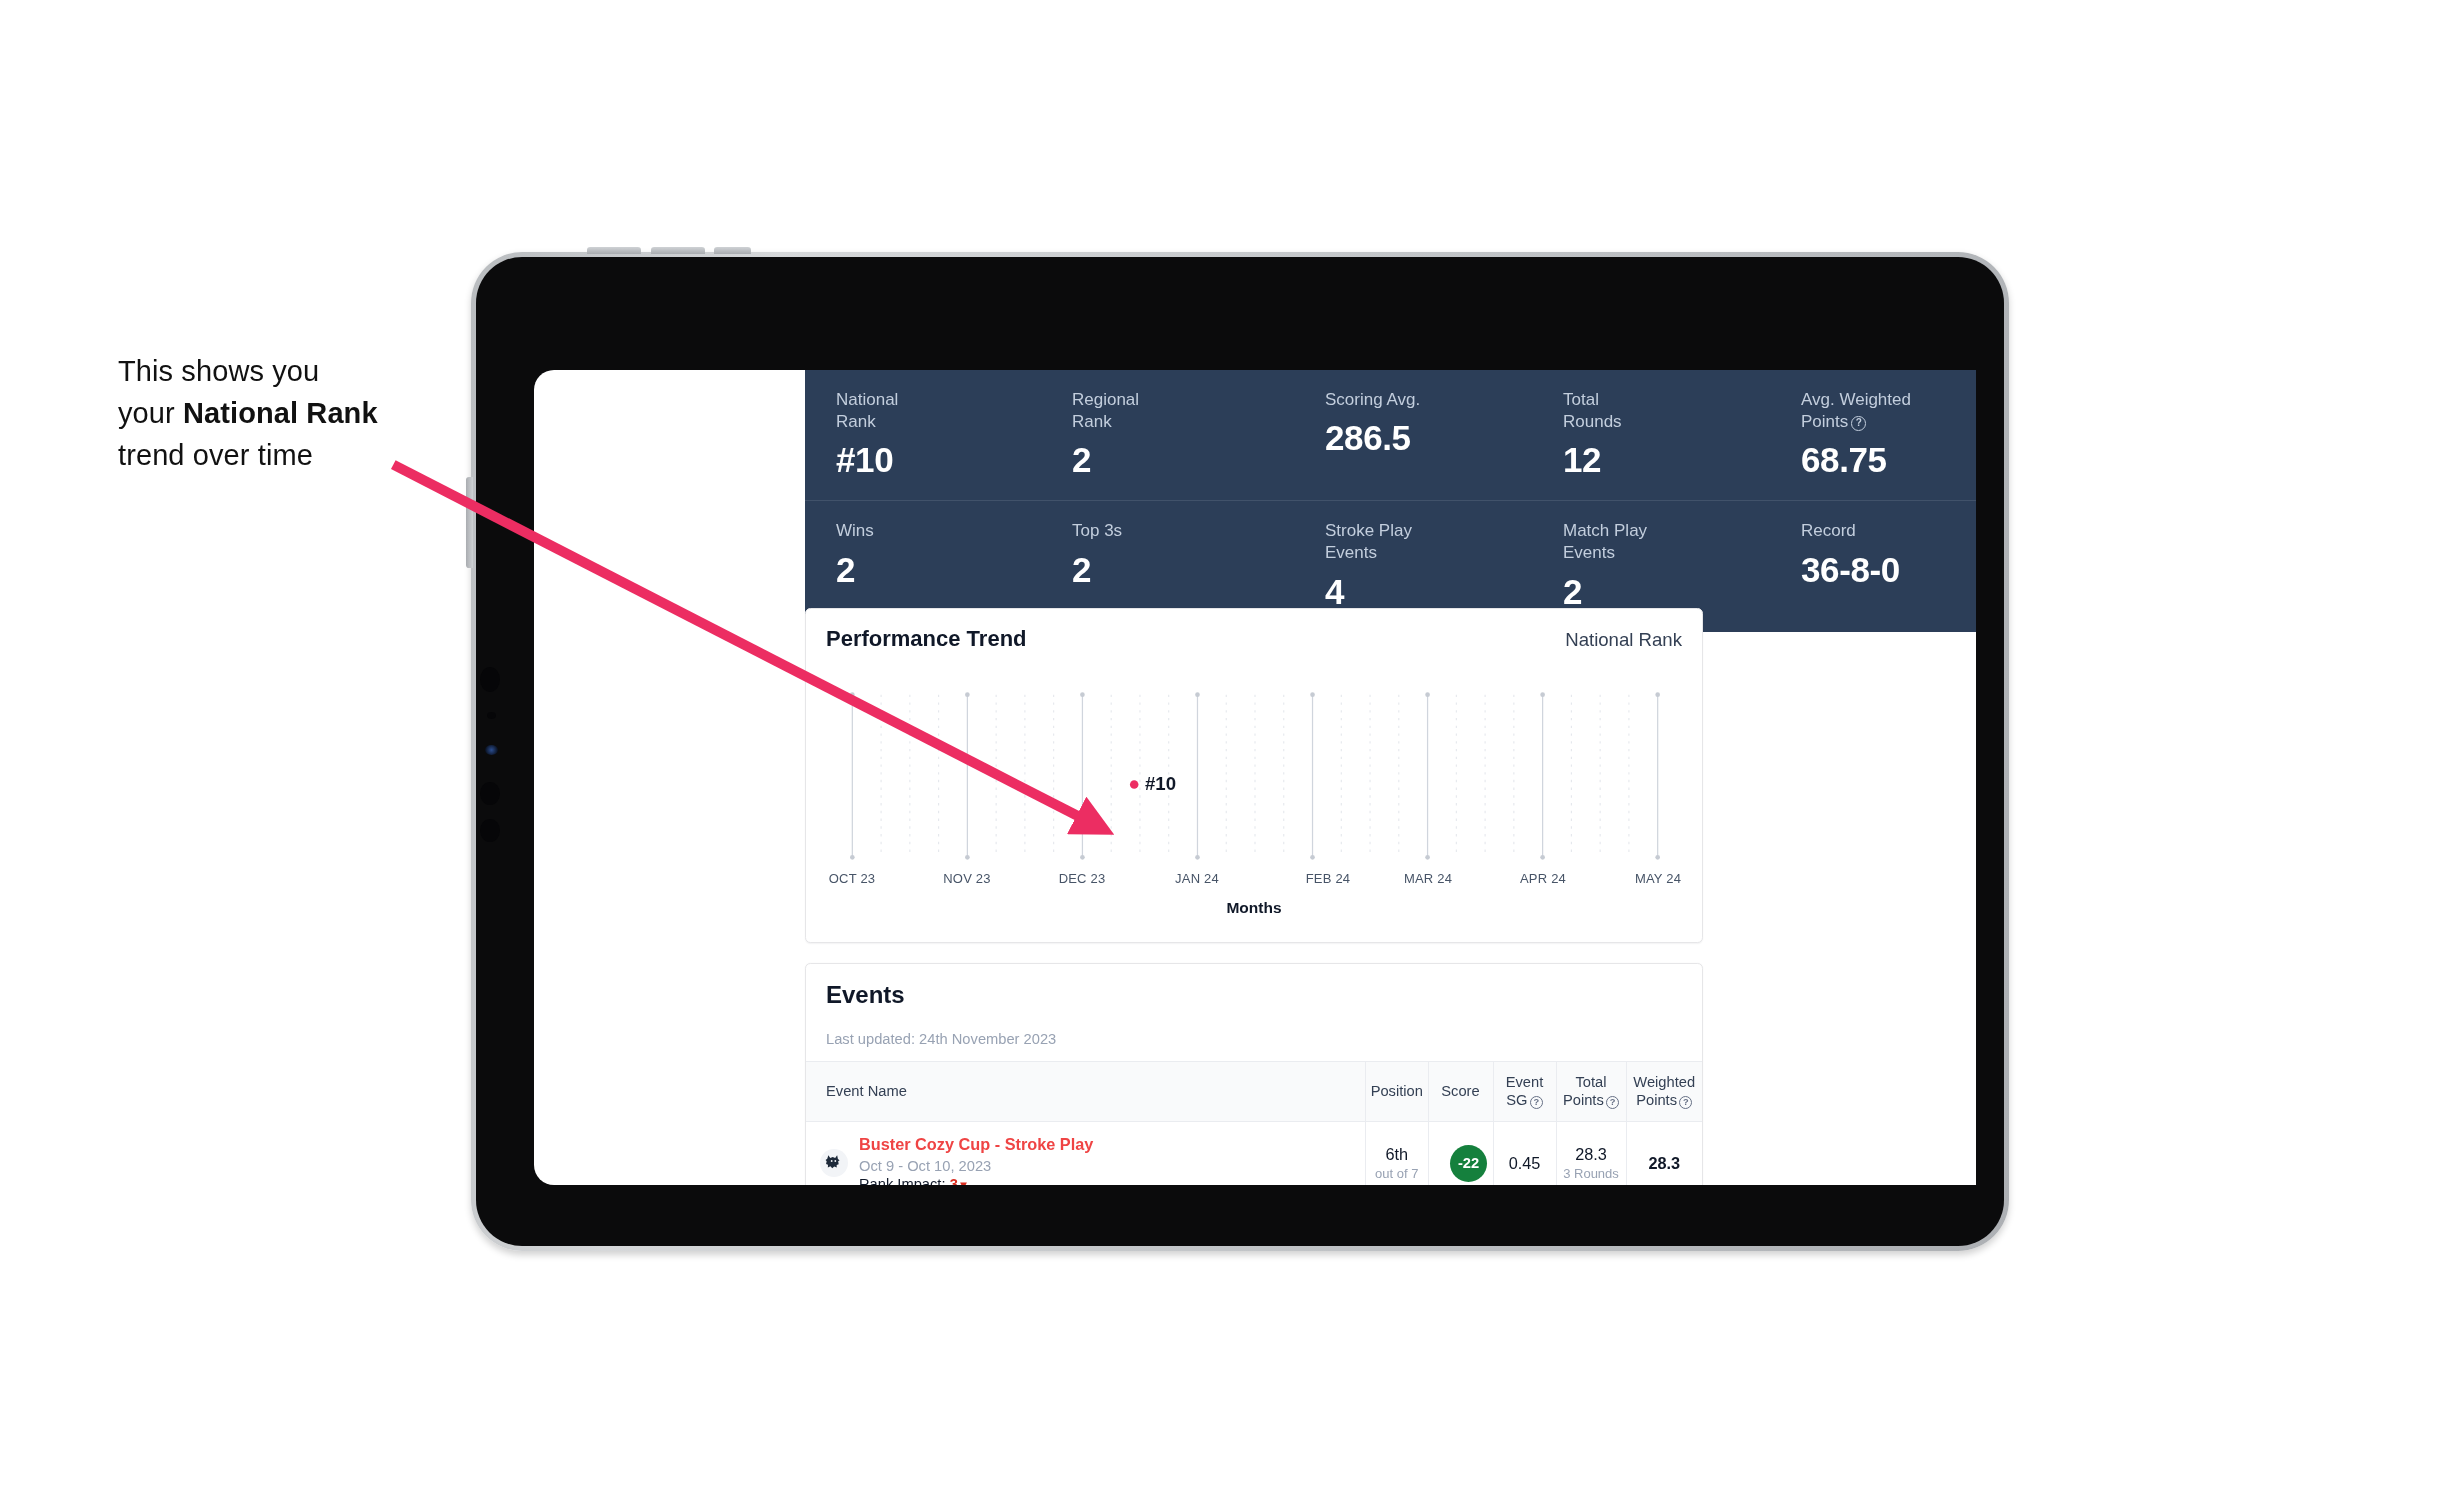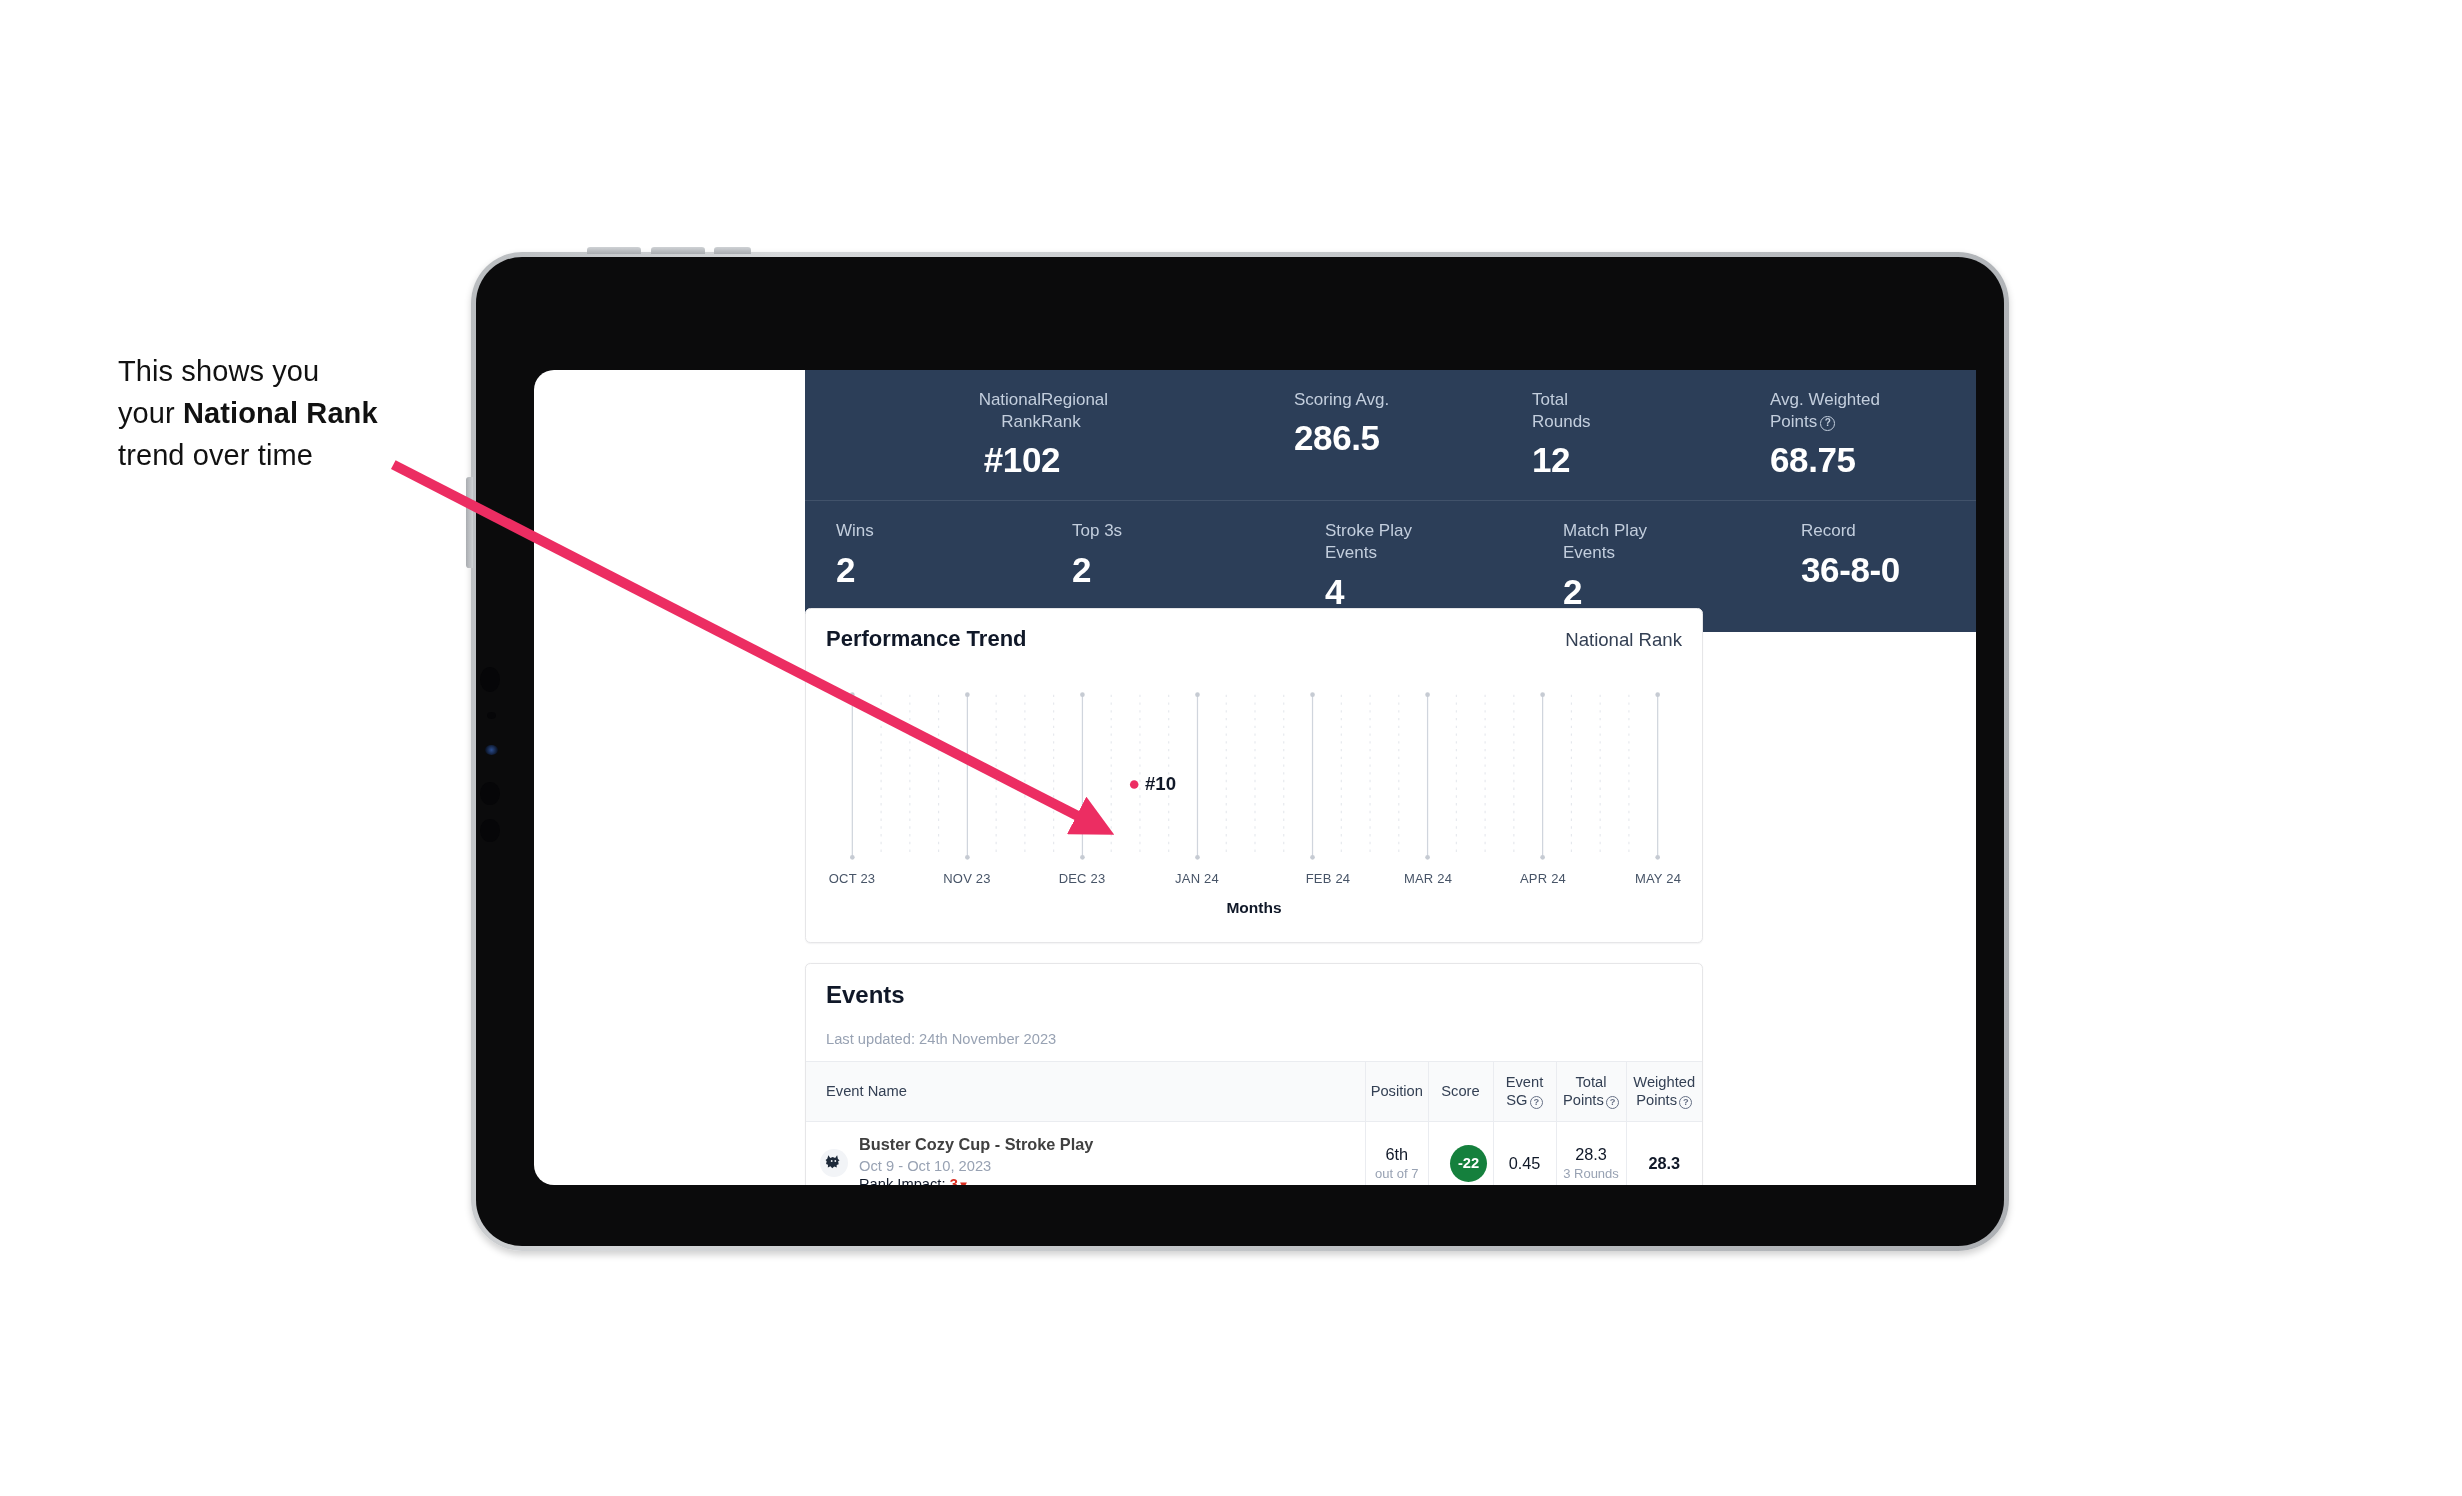--- a/index.html
+++ b/index.html
@@ -122,21 +122,21 @@
     padding: 12.4px 4.6px; text-align: center; vertical-align: middle;
     border-right: 0.8px solid #eaecf0; border-top: 0.8px solid #eaecf0;
   }
   tbody td:last-child { border-right: none; }
   td.name-col { text-align: left; padding-left: 14px; }
   .ev-wrap { display: flex; align-items: center; gap: 11px; }
   .ev-logo {
     width: 28px; height: 28px; border-radius: 50%; background: #f2f4f7;
     display: flex; align-items: center; justify-content: center; flex: 0 0 28px;
   }
-  .ev-name { font-size: 16.3px; font-weight: 700; color: #404040; line-height: 1.3; }
+  .ev-name { font-size: 16.3px; font-weight: 700; color: #ef4444; line-height: 1.3; }
   .ev-date { font-size: 14.7px; color: #98a2b3; margin-top: 2.3px; }
   .ev-rank { font-size: 14.7px; color: #101828; margin-top: 2.3px; }
   .ev-rank .val { color: #d92d20; font-weight: 700; }
   .ev-rank .caret { color: #d92d20; font-size: 11.6px; }
   .pos-main { font-size: 16.3px; color: #101828; }
   .pos-sub { font-size: 13px; color: #98a2b3; margin-top: 2.3px; }
   .score-badge {
     display: inline-flex; align-items: center; justify-content: center;
     width: 37px; height: 37px; border-radius: 50%; background: #15803d;
     color: #fff; font-size: 14.7px; font-weight: 700; margin-left: 16px;
@@ -168,21 +168,21 @@
       <div class="sensor" style="left:9.3px;top:488px;width:13px;height:10px;background:radial-gradient(circle,#2b4d90 0%,#0a1222 75%);"></div>
       <div class="sensor" style="left:4.6px;top:525px;width:20px;height:23px;background:#060608;"></div>
       <div class="sensor" style="left:4.6px;top:562px;width:20px;height:23px;background:#060608;"></div>
     </div>
   </div>
 
   <div id="app-screen">
 
     <div id="stats-panel">
       <div class="stats-row" id="stats-row-1">
-          <div class="stat-cell" style="width: 236px;  text-align: right;">
+          <div class="stat-cell" style="width: 236px; margin-left: 31px;">
             <div class="stat-label">National
 Rank</div>
             <div class="stat-value">#10</div>
           </div>
           <div class="stat-cell" style="width: 253px;">
             <div class="stat-label">Regional
 Rank</div>
             <div class="stat-value">2</div>
           </div>
           <div class="stat-cell" style="width: 238px;">

